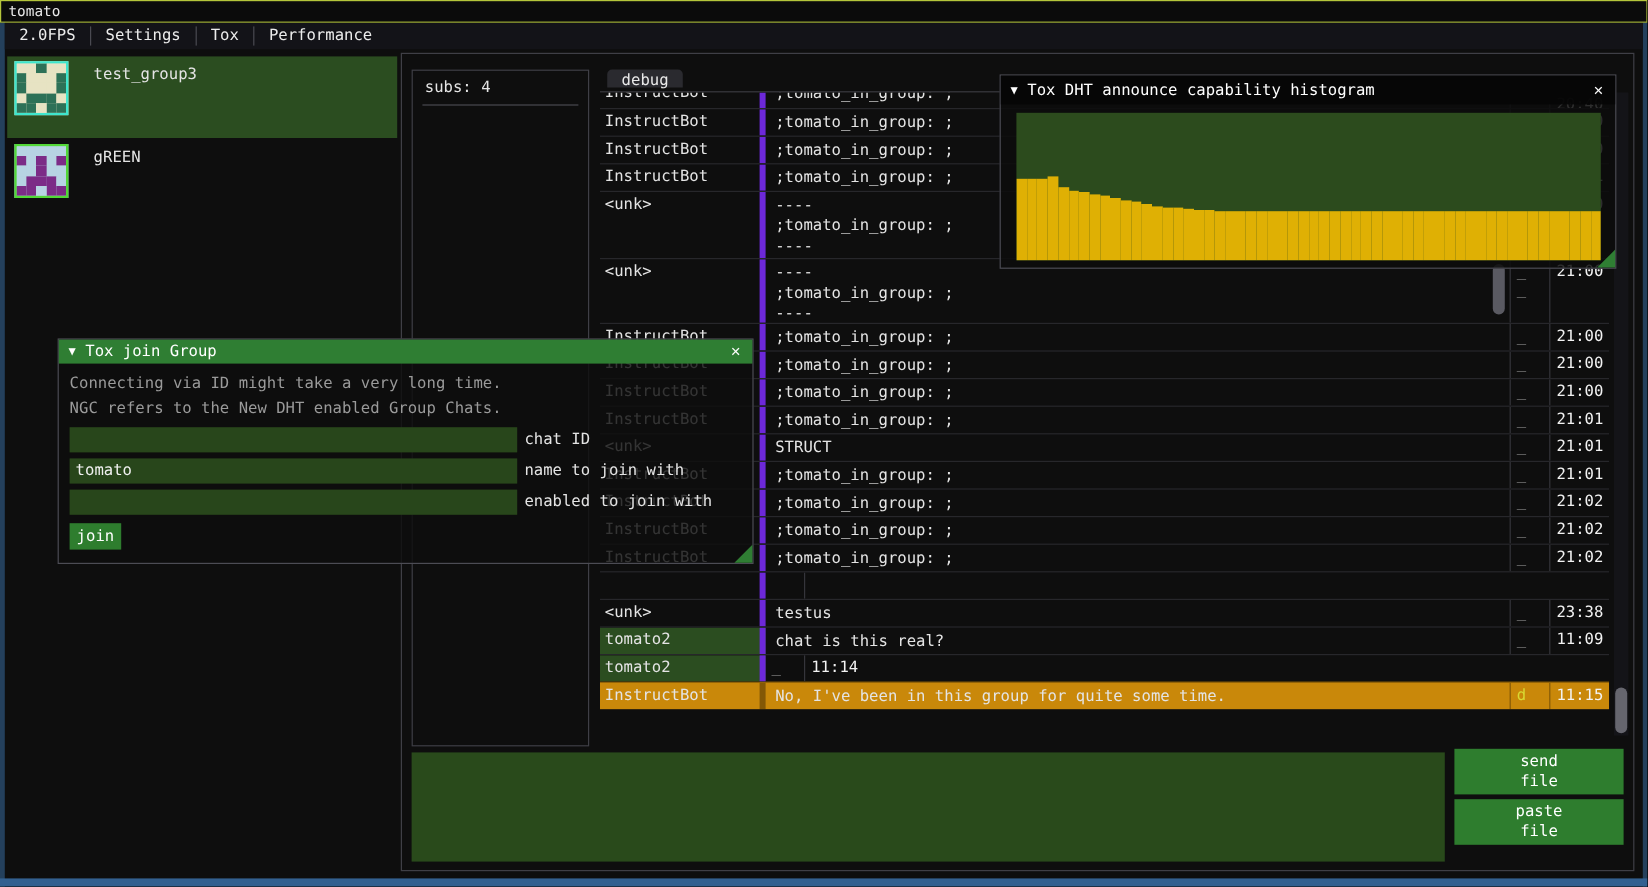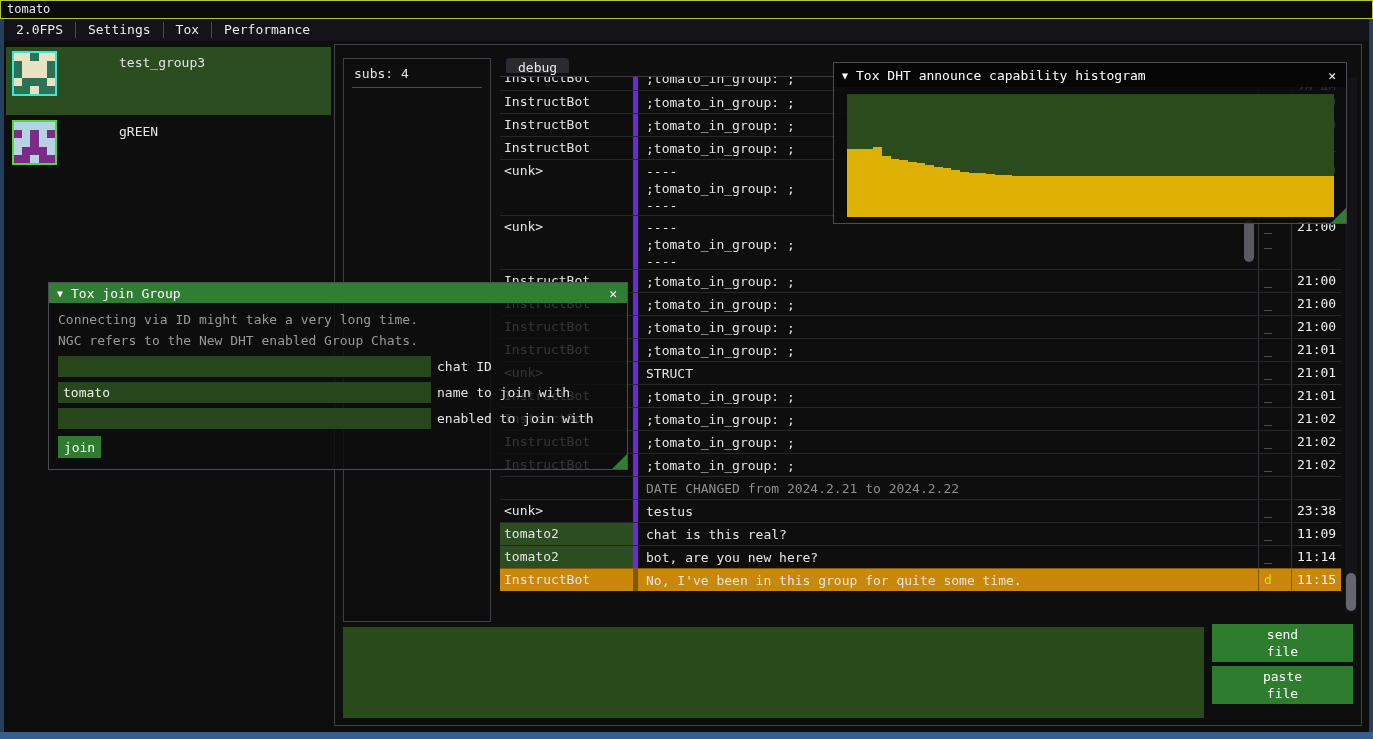--- a/index.html
+++ b/index.html
@@ -22,21 +22,21 @@
     position:absolute; left:4px; top:19px; width:1365px; height:22px;
     background:#131318; display:flex; align-items:stretch;
   }
   .menu-item { padding:3px 12px; color:#ececec; }
   .menu-sep { width:1px; background:#4a4a52; margin:3px 0; }
   
   .group-row { position:absolute; left:6px; width:325px; display:block; }
   .group-row.selected { background:#2b4d20; }
   .avatar { position:absolute; left:6px; top:4px; width:45px; height:45px; display:grid;
             grid-template-columns:repeat(5,1fr); grid-template-rows:repeat(5,1fr); }
-  .group-label { position:absolute; left:72px; top:8px;margin-left:41px; }
+  .group-label { position:absolute; left:72px; top:8px; }
   
   .member-panel {
     position:absolute; left:343px; top:58px; width:148px; height:564px;
     border:1px solid #3f3f46; background:#0e0e0e;
   }
   .member-header { padding:7px 0 0 10px; }
   .member-hr { height:1px; background:#4a4a50; margin:6px 8px 4px 8px; }
   .member-item { padding:1px 0 1px 10px; line-height:19px; white-space:nowrap; }
   
   .chat-outer {
@@ -319,23 +319,20 @@
       <div class="crow" style="height: 23px;">
         <div class="cell-name">InstructBot</div>
         <div class="cell-msg">
           <div class="line">;tomato_in_group: ;</div>
         </div>
         <div class="cell-status">_ _</div>
         <div class="cell-time">21:02</div>
       </div>
       <div class="crow system" style="height: 23px;">
         <div class="cell-name"></div>
-        <div class="cell-msg">
-          <div class="line">DATE CHANGED from 2024.2.21 to 2024.2.22</div>
-        </div>
         <div class="cell-status"></div>
         <div class="cell-time"></div>
       </div>
       <div class="crow" style="height: 23px;">
         <div class="cell-name">&lt;unk&gt;</div>
         <div class="cell-msg">
           <div class="line">testus</div>
         </div>
         <div class="cell-status">_ _</div>
         <div class="cell-time">23:38</div>
@@ -343,23 +340,20 @@
       <div class="crow" style="height: 23px;">
         <div class="cell-name name-green">tomato2</div>
         <div class="cell-msg">
           <div class="line">chat is this real?</div>
         </div>
         <div class="cell-status">_ _</div>
         <div class="cell-time">11:09</div>
       </div>
       <div class="crow" style="height: 23px;">
         <div class="cell-name name-green">tomato2</div>
-        <div class="cell-msg">
-          <div class="line">bot, are you new here?</div>
-        </div>
         <div class="cell-status">_ _</div>
         <div class="cell-time">11:14</div>
       </div>
       <div class="crow orange" style="height: 23px;">
         <div class="cell-name">InstructBot</div>
         <div class="cell-msg">
           <div class="line">No, I've been in this group for quite some time.</div>
         </div>
         <div class="cell-status"><span class="d">d</span> _</div>
         <div class="cell-time">11:15</div>

